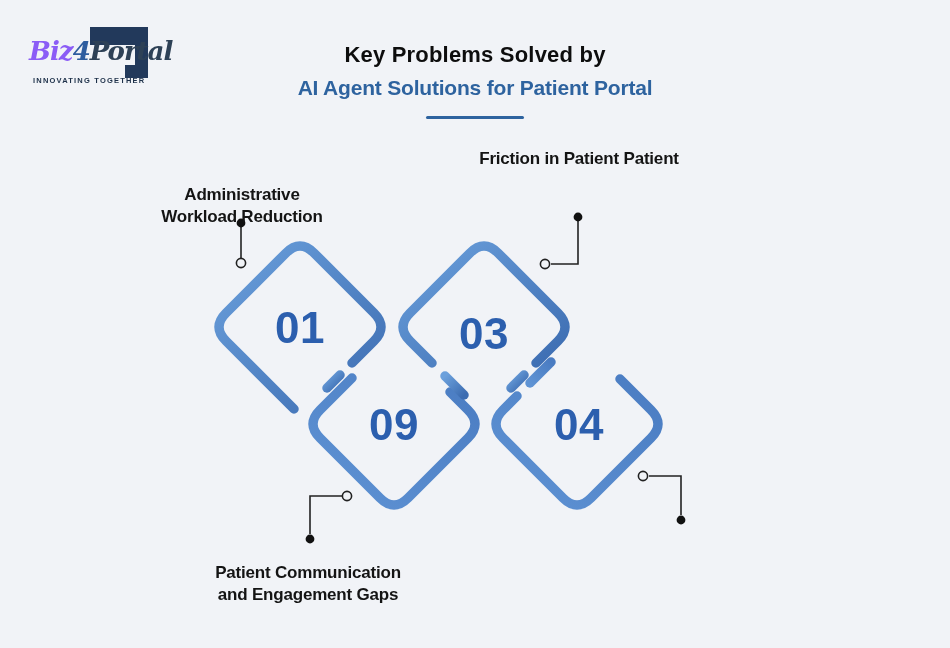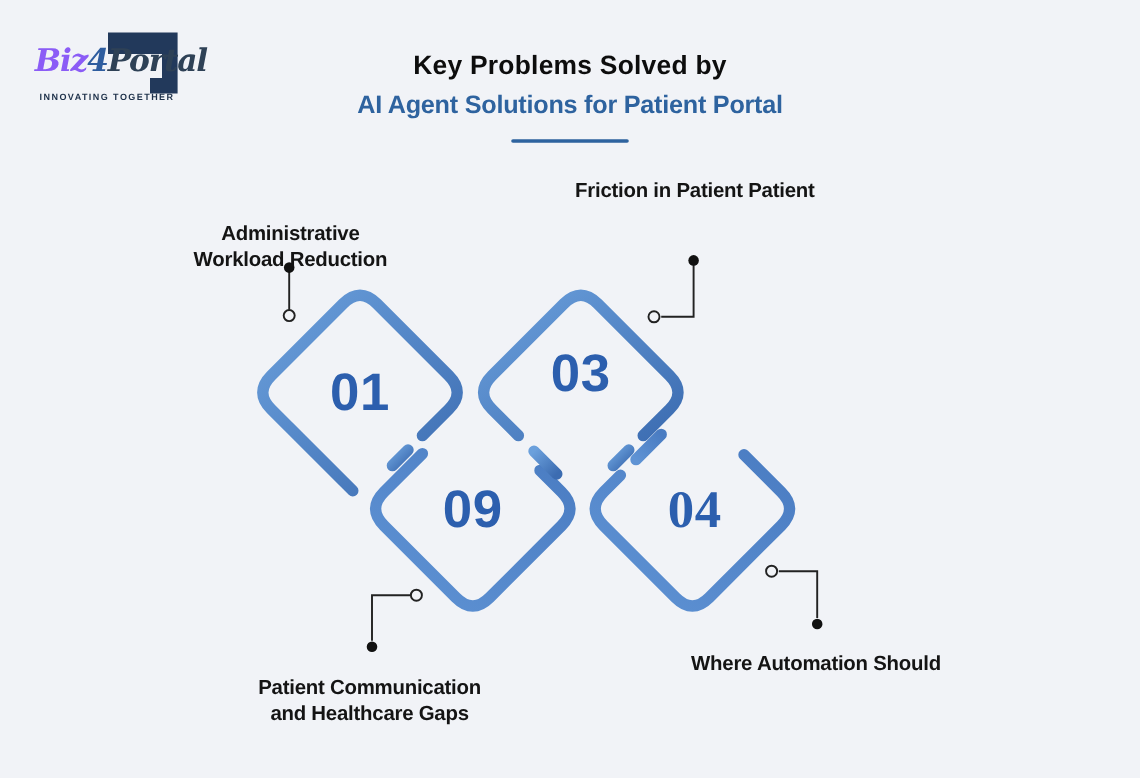--- a/index.html
+++ b/index.html
@@ -116,32 +116,31 @@
 </div>
 
 <div class="title-block">
   <div class="title-line1">Key Problems Solved by</div>
   <div class="title-line2">AI Agent Solutions for Patient Portal</div>
   <div class="title-underline"></div>
 </div>
 
 <div class="num" style="left:300px;top:328px;">01</div>
 <div class="num" style="left:394px;top:425px;">09</div>
-<div class="num" style="left:484px;top:312px;text-align:center;">03</div>
-<div class="num" style="left:579px;top:425px;font-family:Liberation Serif, serif;">04</div>
+<div class="num" style="left:484px;top:334px;text-align:center;">03</div>
+<div class="num" style="left:579px;top:425px;">04</div>
 
 <div class="lbl" style="left:242px;top:154px;margin-top:30px;">
   <div>Administrative</div>
   <div>Workload Reduction</div>
 </div>
 
 <div class="lbl" style="left:579px;top:148px;">
   <div>Friction in Patient Patient</div>
 </div>
 
 <div class="lbl" style="left:308px;top:562px;">
   <div>Patient Communication</div>
-  <div>and Healthcare Gaps</div>
+  <div>and Engagement Gaps</div>
 </div>
 
 <div class="lbl" style="left:680px;top:542px;">
-  <div>Where Automation Should</div>
 </div>
 
 </body></html>

